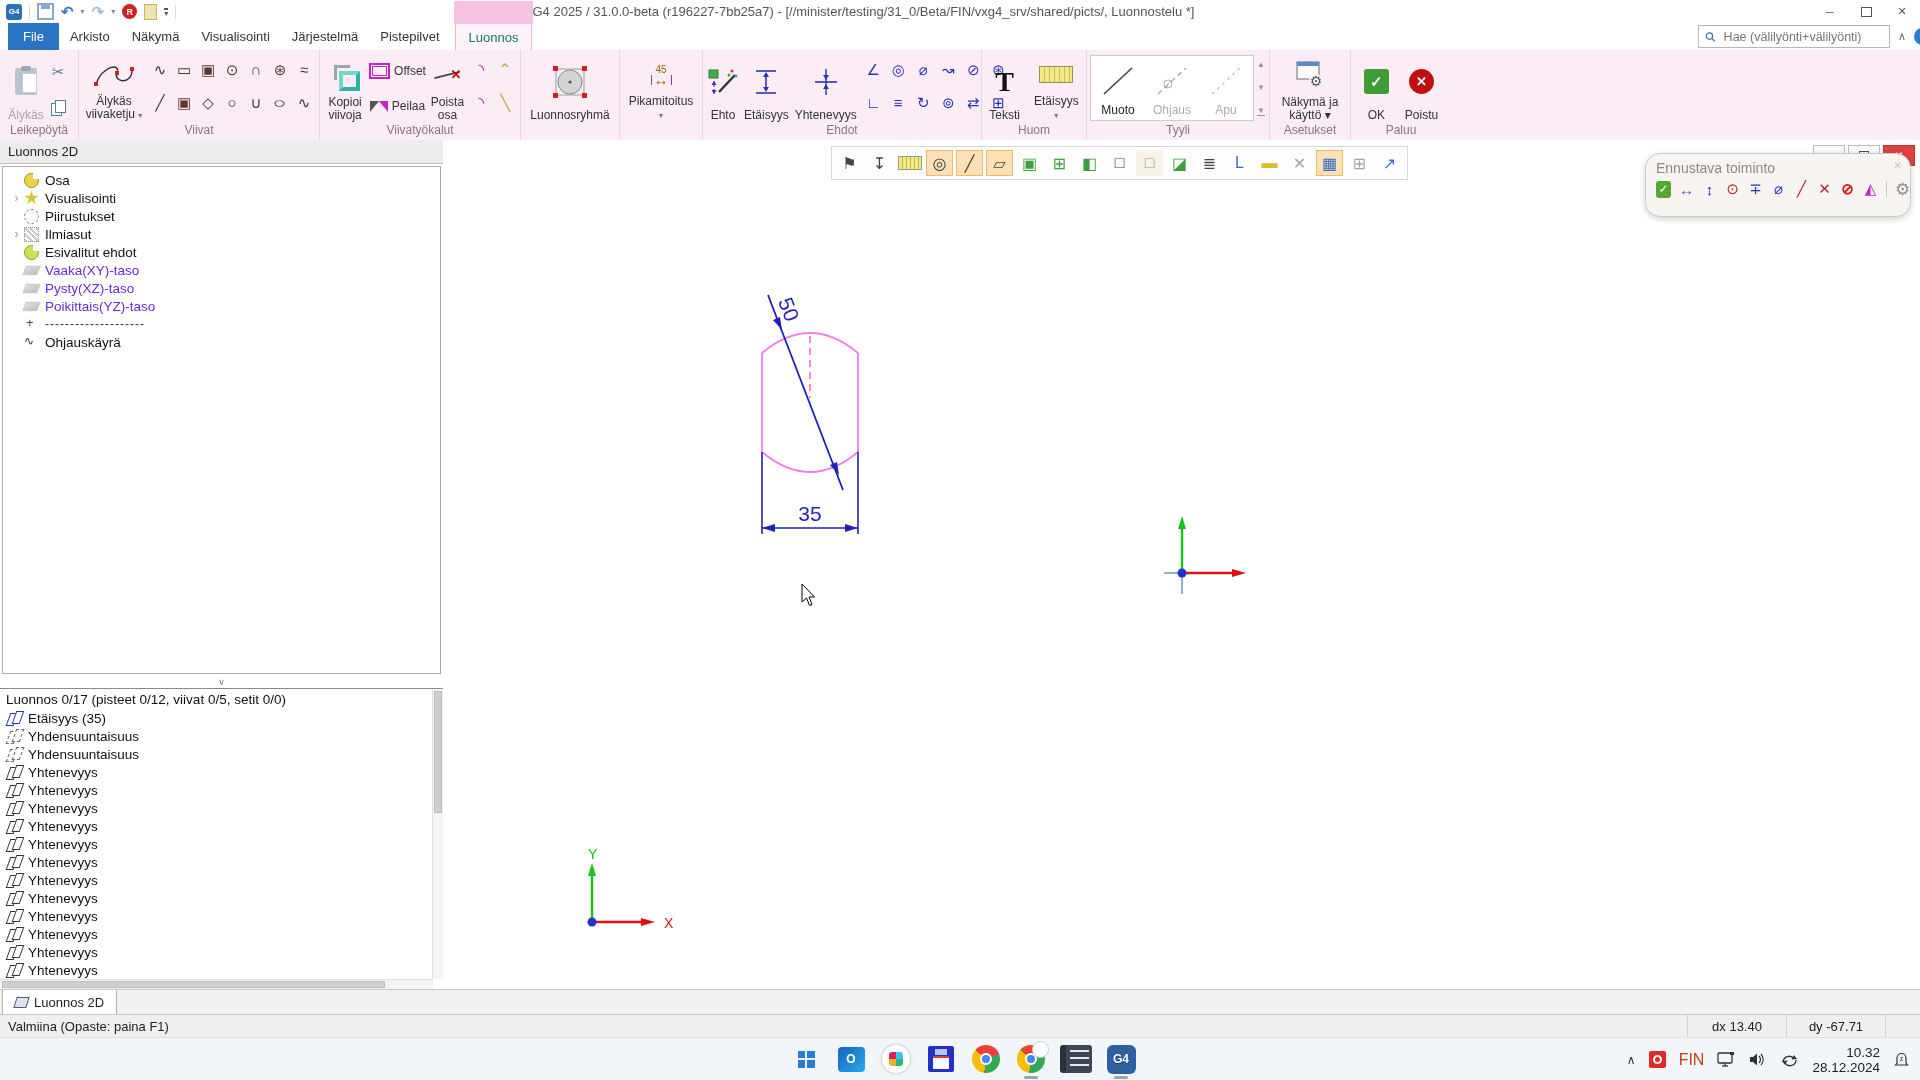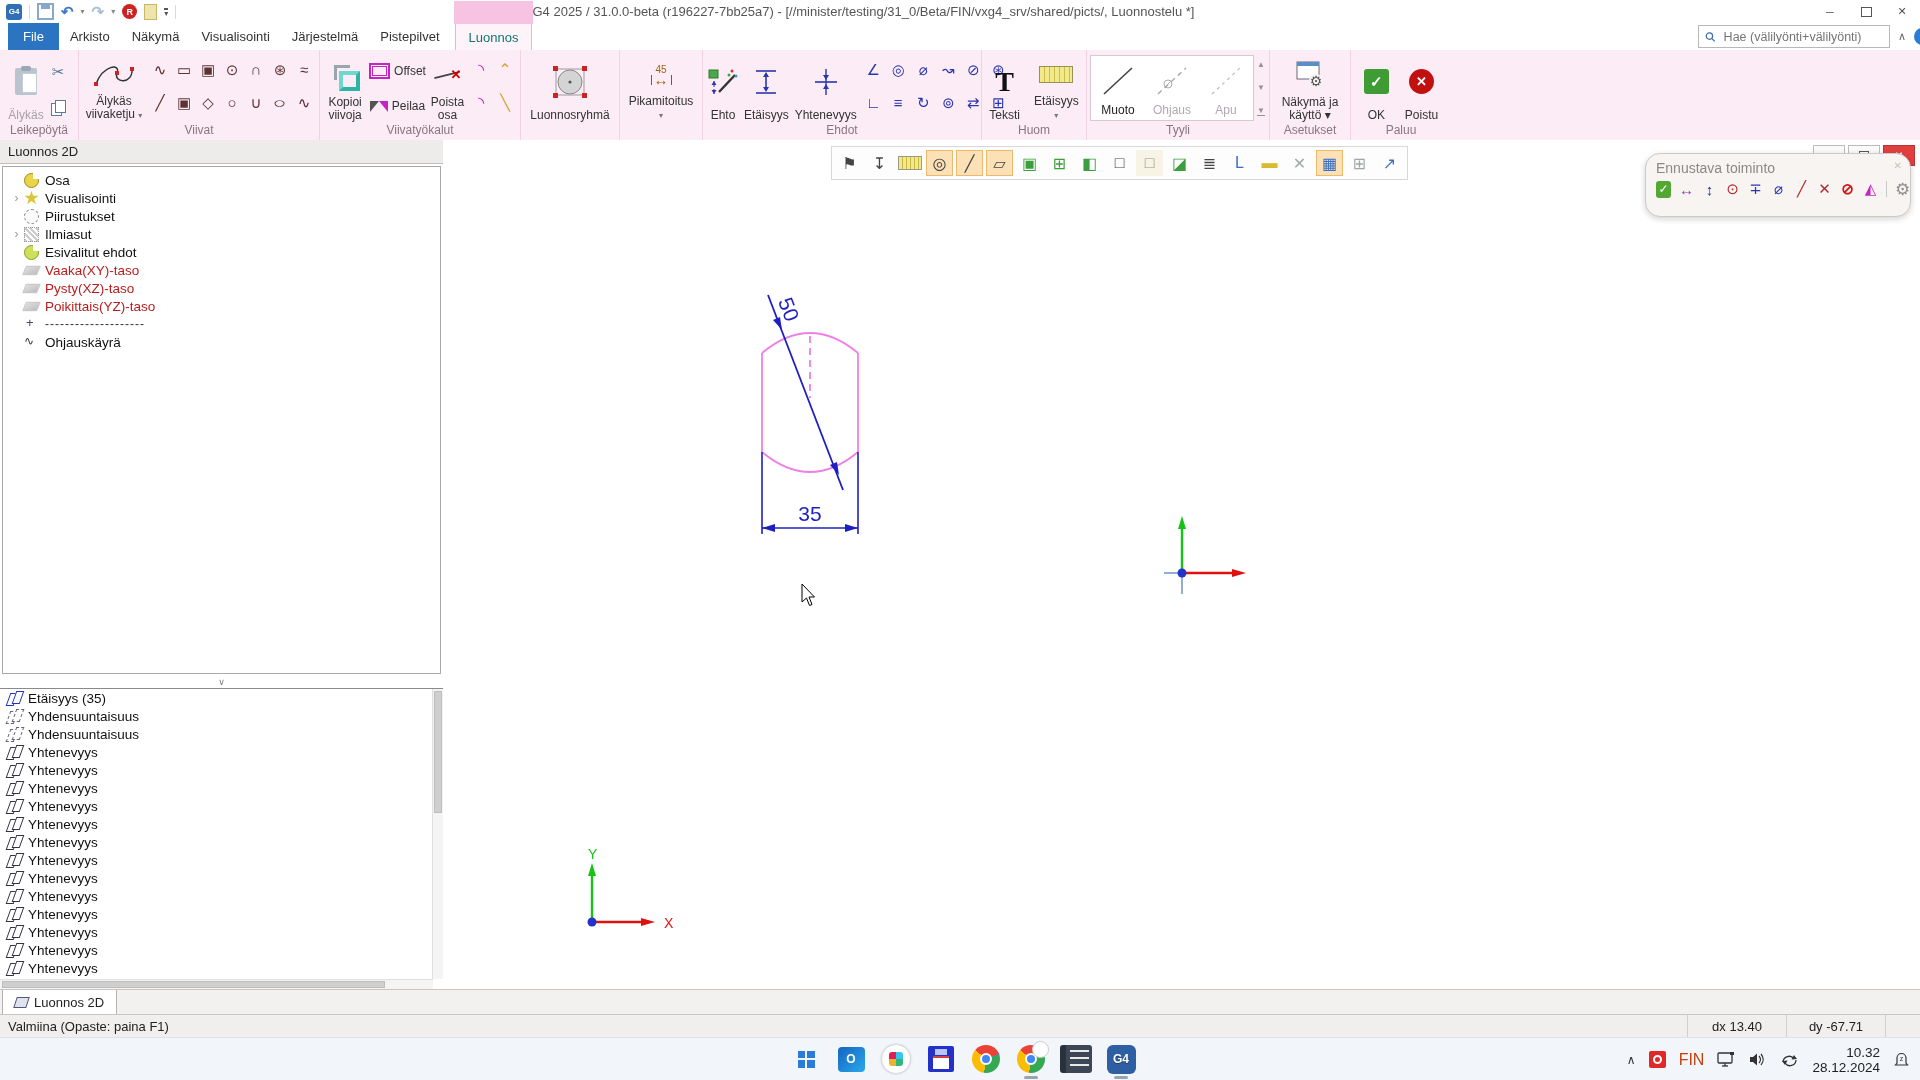--- a/index.html
+++ b/index.html
@@ -92,21 +92,21 @@
   .qd-ic{display:flex;flex-direction:column;align-items:center;color:#a16207;line-height:10px}
   .qd-ic .n45{font-size:10px}
   .qd-ic .arr{font-size:15px;border-left:1px solid #8a3ab0;border-right:1px solid #8a3ab0;padding:0 2px}
   
   .sidepanel{position:absolute;left:0;top:140px;width:443px;height:849px;background:#fff;border-right:1px solid #9a9a9a;
              display:flex;flex-direction:column}
   .sp-header{height:23px;line-height:23px;background:#edecea;border-bottom:1px solid #c2c0be;font-size:13px;padding-left:8px;color:#222;flex:none}
   .treebox{height:502px;margin:2px 2px 0 2px;border:1px solid #aaa;overflow:hidden;flex:none;padding-top:4px}
   .tree-item{height:18px;display:flex;align-items:center;padding-left:6px;font-size:13.5px;color:#111}
   .tree-item .tw{width:15px;color:#999;font-size:12px;text-align:center;flex:none}
-  .tree-item.disabled{color:#b91c1c}
+  .tree-item.disabled{color:#6d28d9}
   .tree-item.axis{letter-spacing:1px;color:#333;font-size:12px}
   .t-icon{width:15px;height:15px;margin-right:6px;position:relative;flex:none}
   .ti-part{background:#e9d44a;border:1px solid #9a8a20;border-radius:50%;box-sizing:border-box}
   .ti-part::after{content:"";position:absolute;right:-1px;top:-1px;width:6px;height:6px;background:#fff}
   .ti-vis{background:#d9c53a;clip-path:polygon(50% 0,61% 35%,98% 35%,68% 57%,79% 91%,50% 70%,21% 91%,32% 57%,2% 35%,39% 35%)}
   .ti-draw{border:1px dashed #888;border-radius:50%;background:#fafafa;box-sizing:border-box}
   .ti-app{background:repeating-linear-gradient(45deg,#ccc 0 2px,#fff 2px 4px);border:1px dotted #999;box-sizing:border-box}
   .ti-pre{background:#cde05a;border:1px solid #8a9a20;border-radius:50%;box-sizing:border-box}
   .ti-pre::after{content:"";position:absolute;right:-1px;top:-1px;width:6px;height:6px;background:#fff}
   .ti-plane{background:linear-gradient(135deg,#e0e0e0,#bdbdbd);transform:skewX(-22deg) scaleY(.6);border:1px solid #bbb;box-sizing:border-box}
@@ -576,20 +576,21 @@
           <span class="tw"></span>
           <span class="t-icon ti-curve"></span>
           <span>Ohjauskäyrä</span>
         </div>
 
     </div>
   </div>
   <div style="flex:1"></div>
   <div class="splitter">∨</div>
   <div class="listbox" style="flex:none;height:300px">
+    <div class="list-summary">Luonnos 0/17 (pisteet 0/12, viivat 0/5, setit 0/0)</div>
     <div>
 
         <div class="list-item c-dist">
           <span class="c-ic"></span>
           <span>Etäisyys (35)</span>
         </div>
 
         <div class="list-item c-par">
           <span class="c-ic"></span>
           <span>Yhdensuuntaisuus</span>

